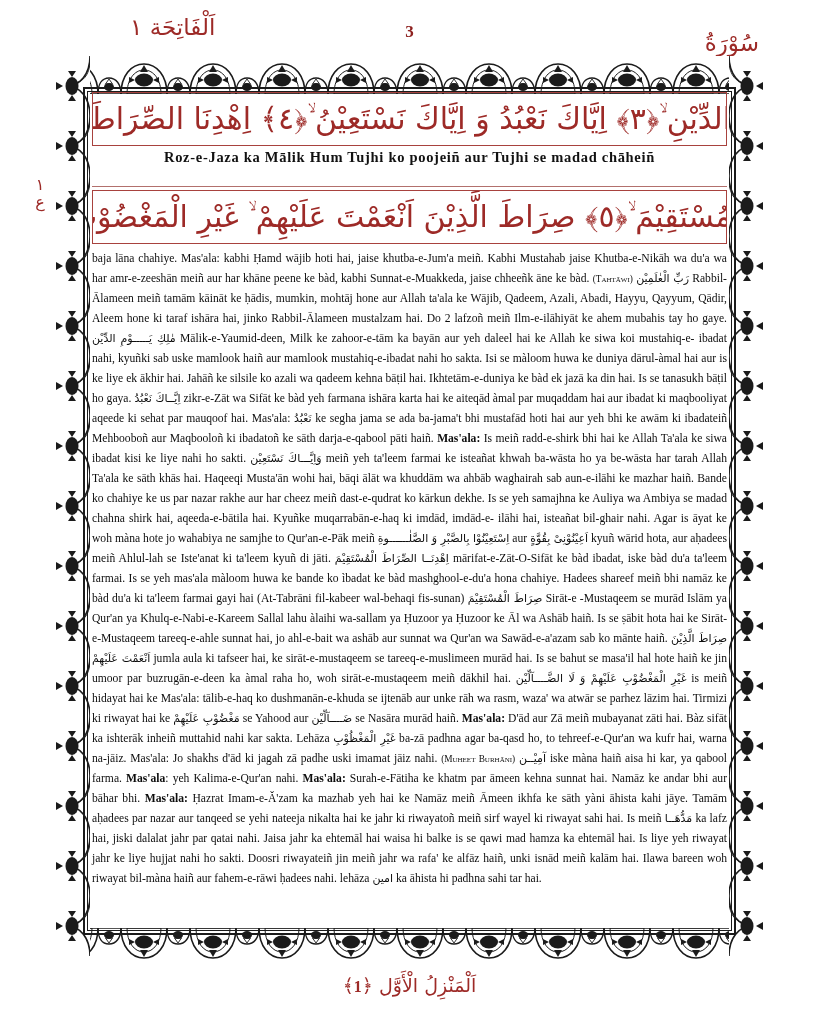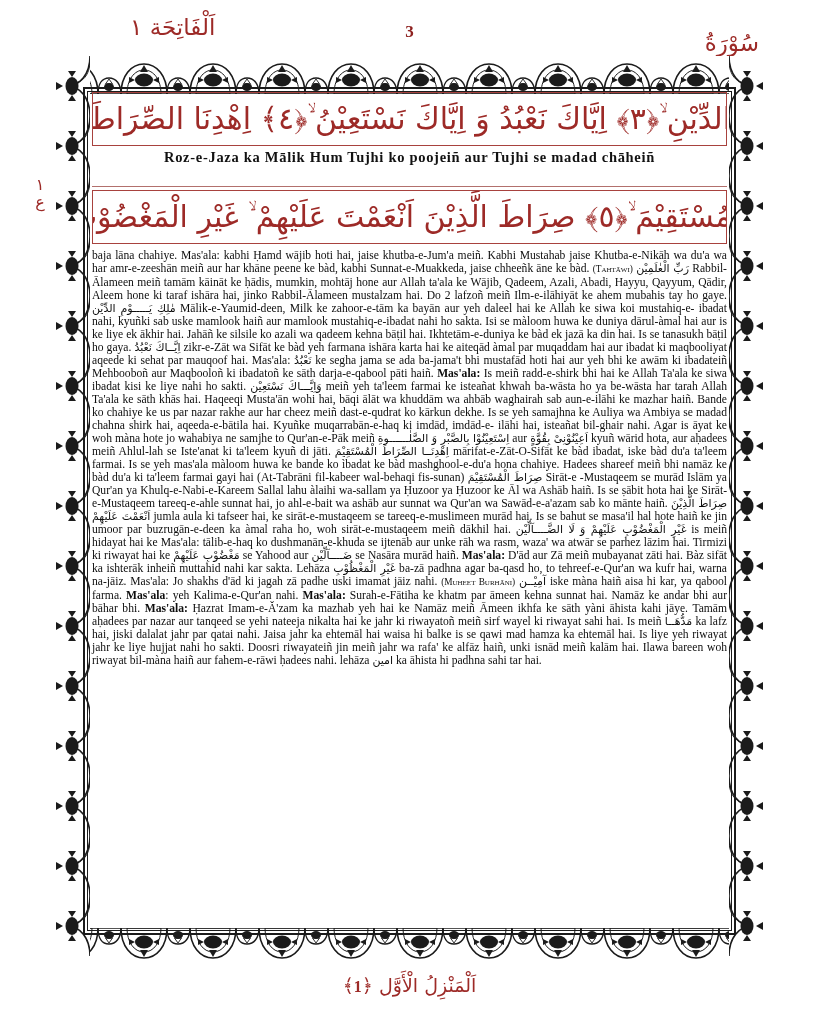--- a/index.html
+++ b/index.html
@@ -139,21 +139,21 @@
     font-size: 16px;
     line-height: 17px;
     direction: rtl;
   }
 
   
   #prose {
     margin-top: 5px;
     font-family: "Liberation Serif", serif;
     font-size: 11.6px;
-    line-height: 13px;
+    line-height: 20px;
     color: #0d0d0d;
     text-align: justify;
     text-justify: inter-word;
     hyphens: none;
   }
   #prose b { font-weight: bold; }
   #prose .ar {
     font-family: "DejaVu Sans", sans-serif;
     direction: rtl;
     unicode-bidi: isolate;

